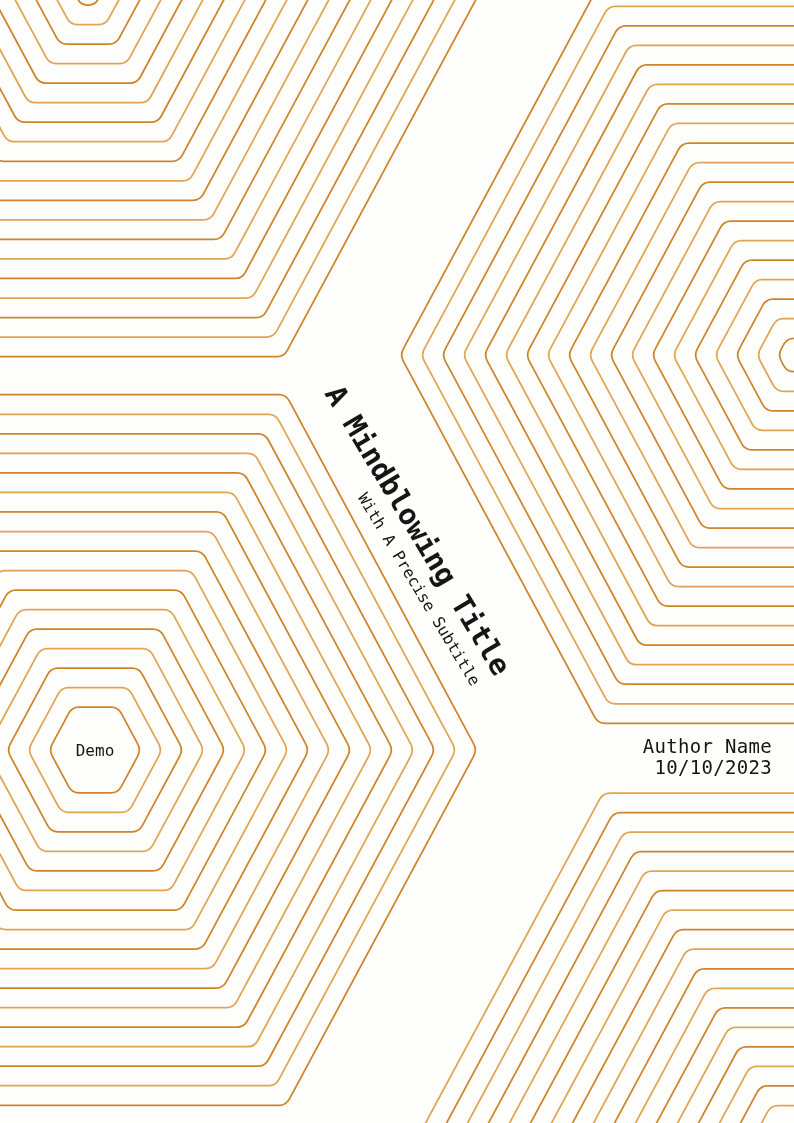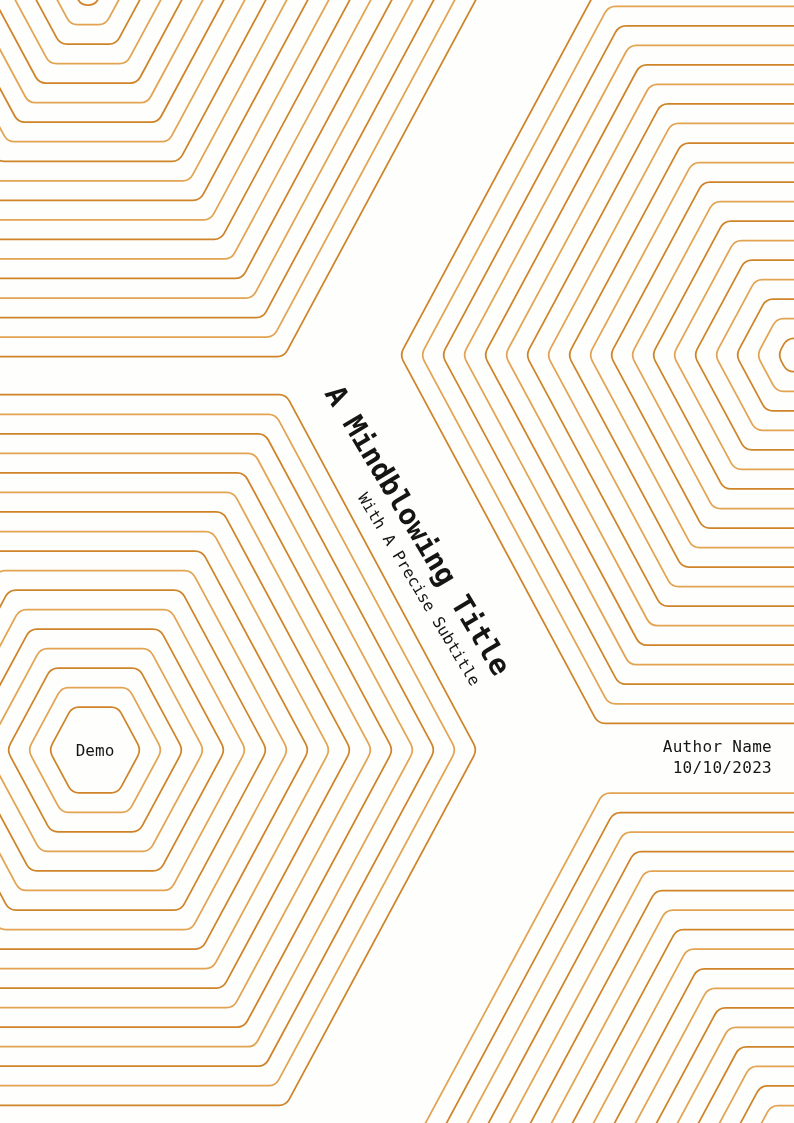--- a/index.html
+++ b/index.html
@@ -49,21 +49,21 @@
     text-align: center;
     font-size: 16px;
     line-height: 24px;
     color: #151515;
   }
   .author-block {
     position: absolute;
     right: 22px;
     top: 736px;
     text-align: right;
-    font-size: 16px;
+    font-size: 19px;
     line-height: 21px;
     color: #151515;
     letter-spacing: 0.3px;
     margin-left: 17px;
   }
 </style>
 </head>
 <body>
 
 <div class="page">

